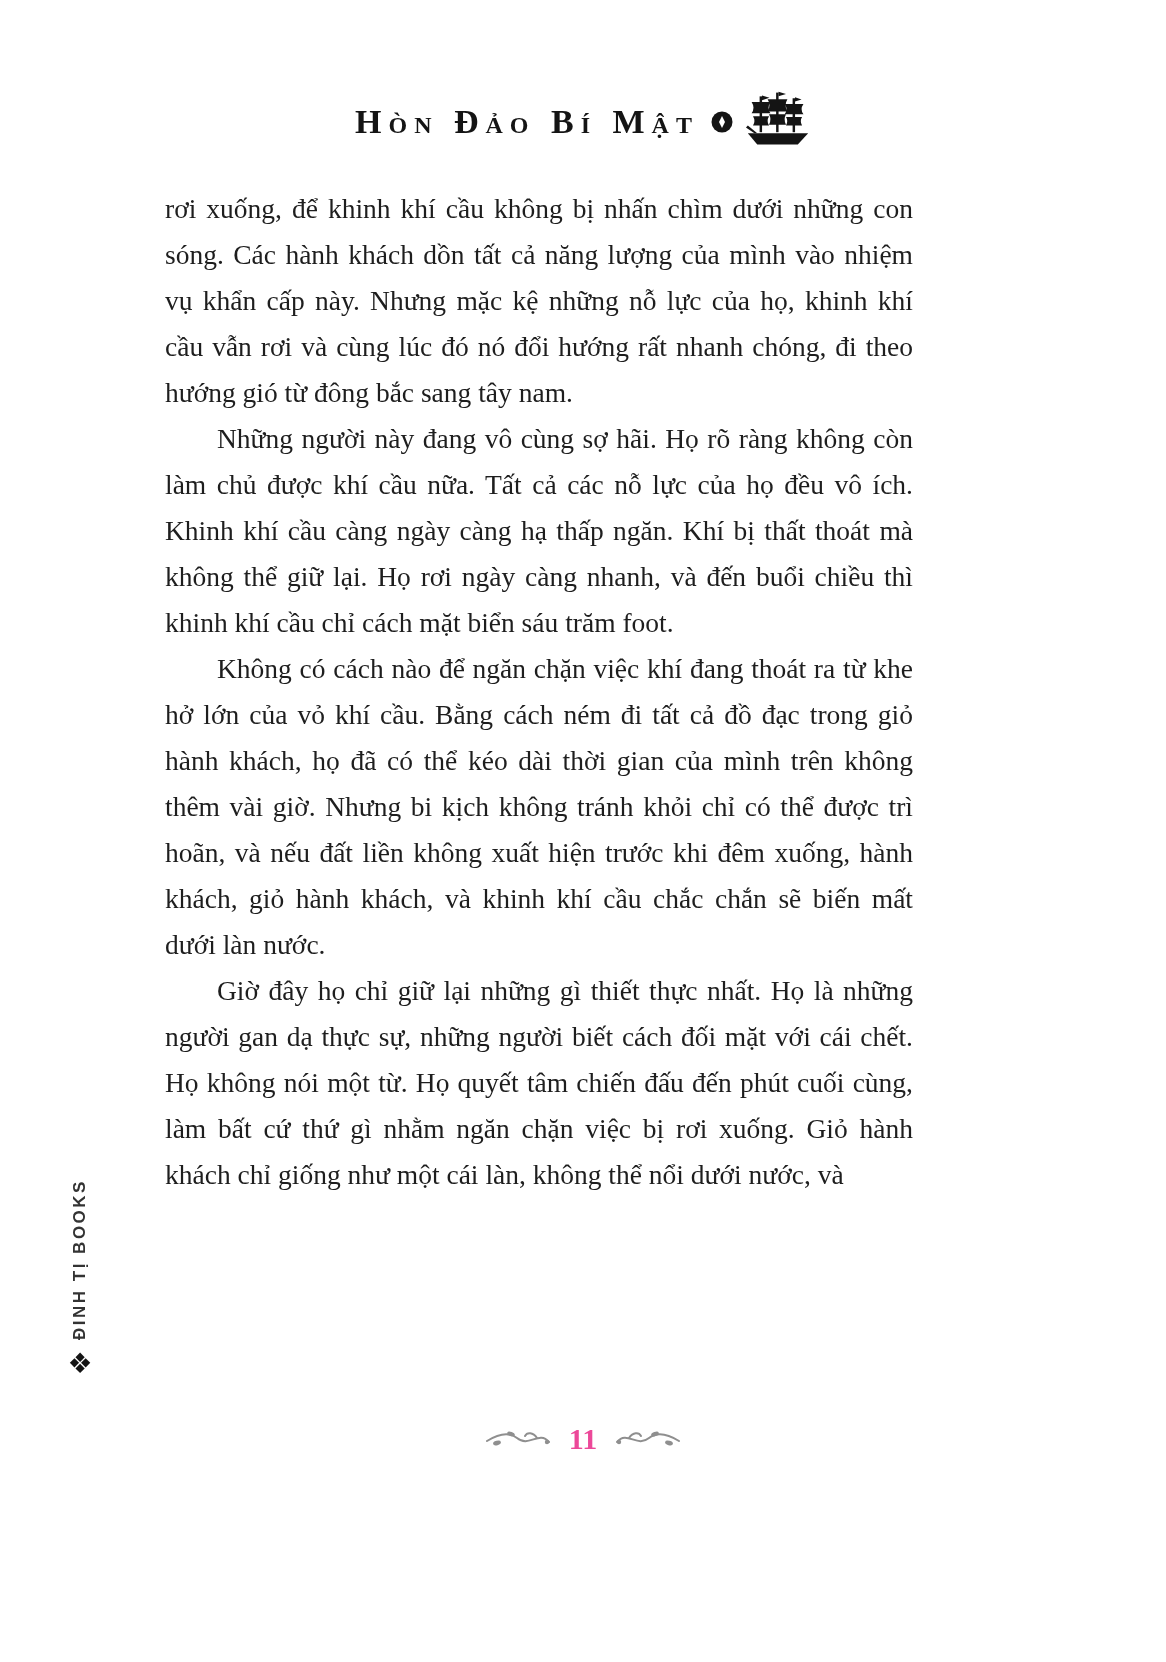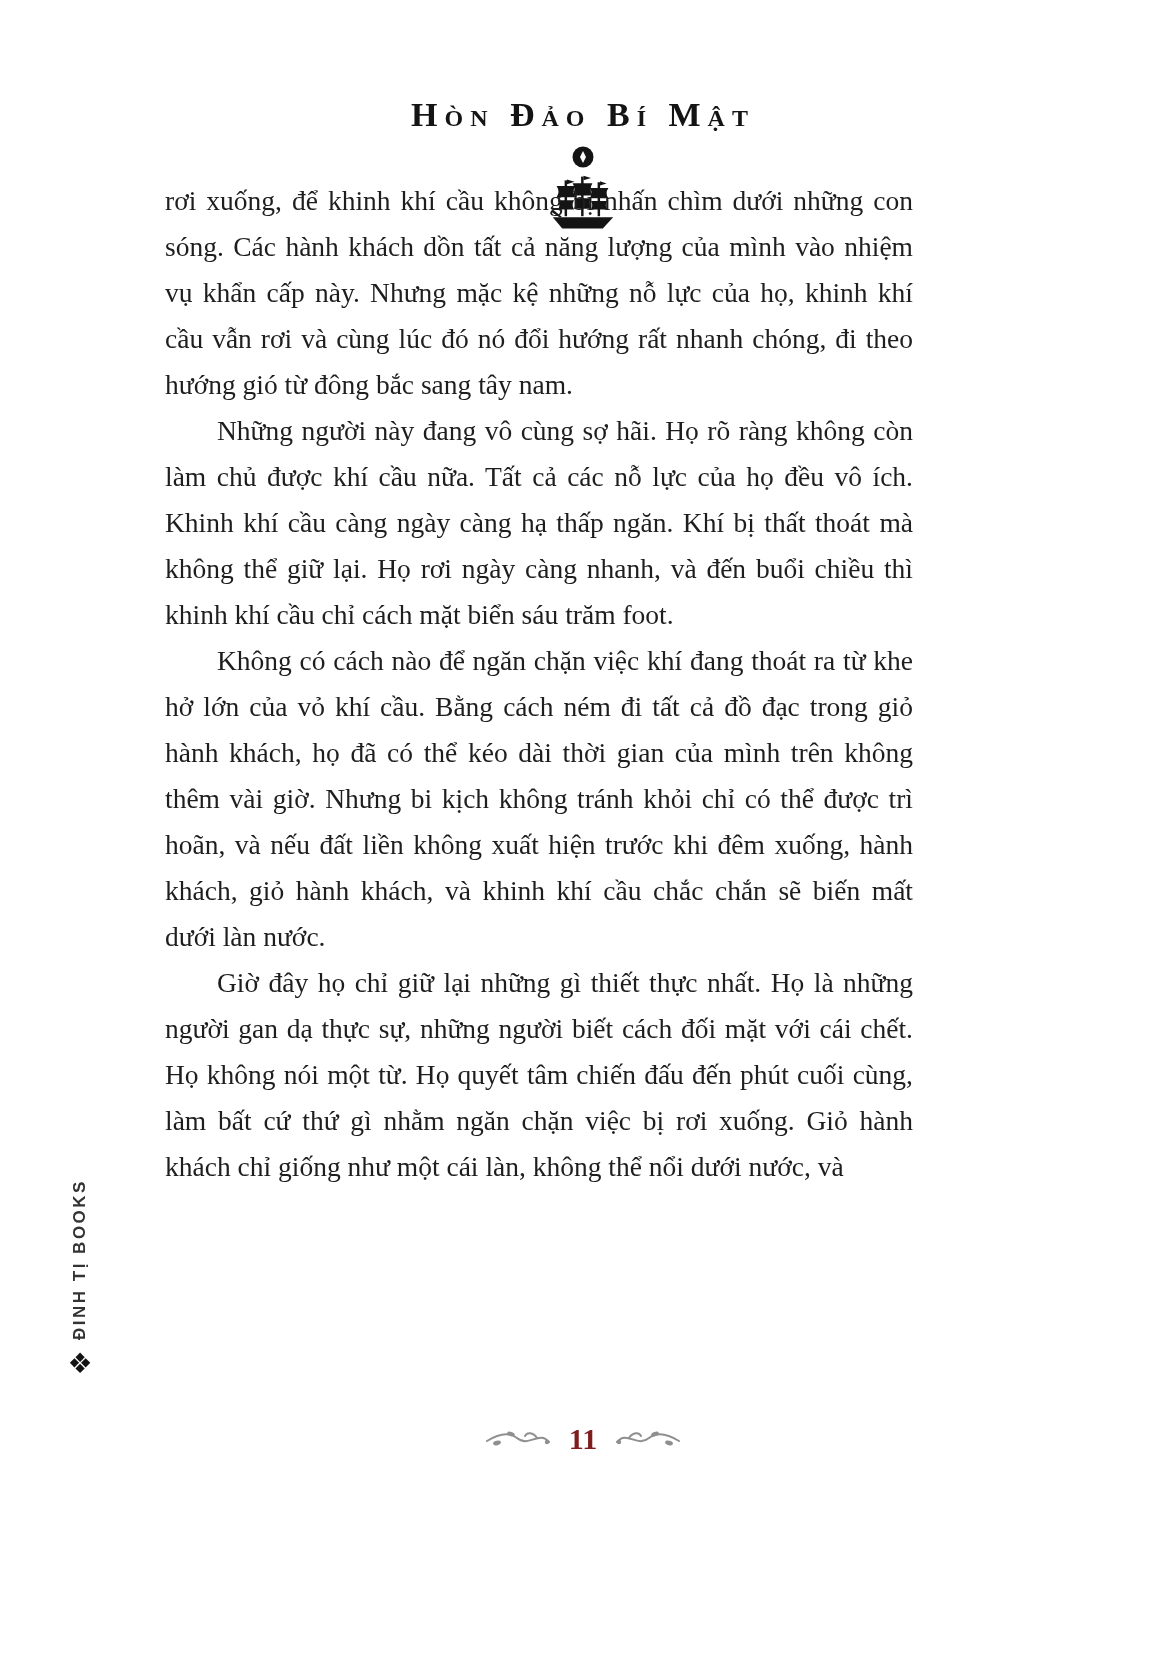--- a/index.html
+++ b/index.html
@@ -17,21 +17,20 @@
   
   .header {
     position: absolute;
     top: 96px;
     left: 0;
     width: 100%;
     display: flex;
     justify-content: center;
     align-items: center;
     gap: 12px;
-    flex-direction: column;
   }
   .book-title {
     font-variant: small-caps;
     font-size: 34px;
     font-weight: 600;
     letter-spacing: 7px;
     color: #141414;
     white-space: nowrap;
   }
   .medallion {
@@ -44,21 +43,21 @@
     width: 66px;
     height: 58px;
     flex: 0 0 auto;
     display: inline-block;
     margin-top: -6px;
   }
 
   
   .content {
     position: absolute;
-    top: 178px;
+    top: 186px;
     left: 165px;
     width: 748px;
     font-size: 27.5px;
     line-height: 46px;
     text-align: justify;
     color: #1e1e1e;
   }
   .content p { margin: 0; }
   .content p.indent { text-indent: 52px; }
 
@@ -99,21 +98,21 @@
     left: 0;
     width: 100%;
     display: flex;
     justify-content: center;
     align-items: center;
     gap: 18px;
   }
   .page-number {
     font-size: 30px;
     font-weight: 700;
-    color: #7f1d1d;
+    color: #ec4899;
   }
   .flourish { width: 66px; height: 26px; display: inline-block; }
   .flourish.left svg { transform: scaleX(-1); }
 </style>
 </head>
 <body>
 
 <div class="page">
 
   <div class="header">

